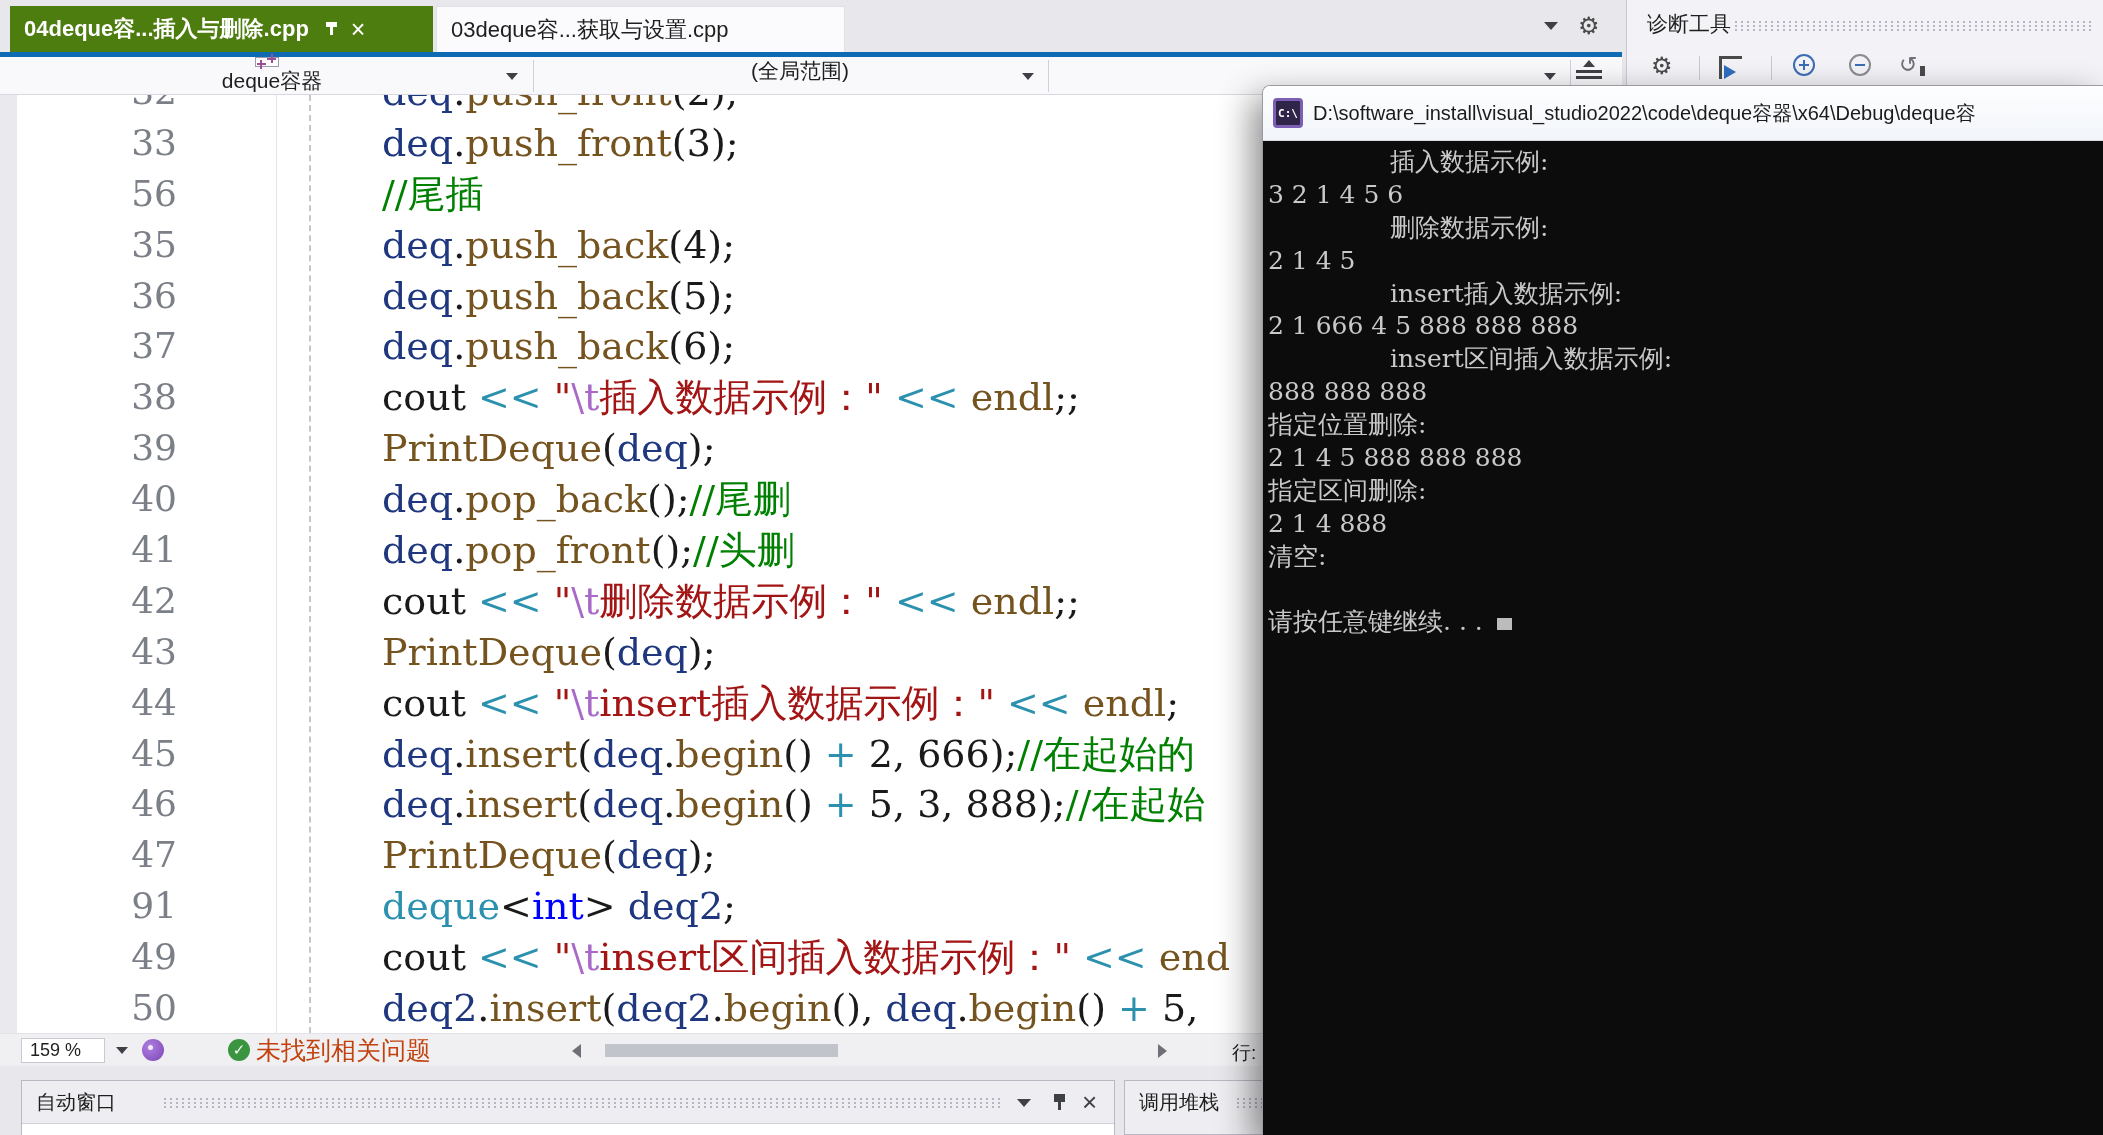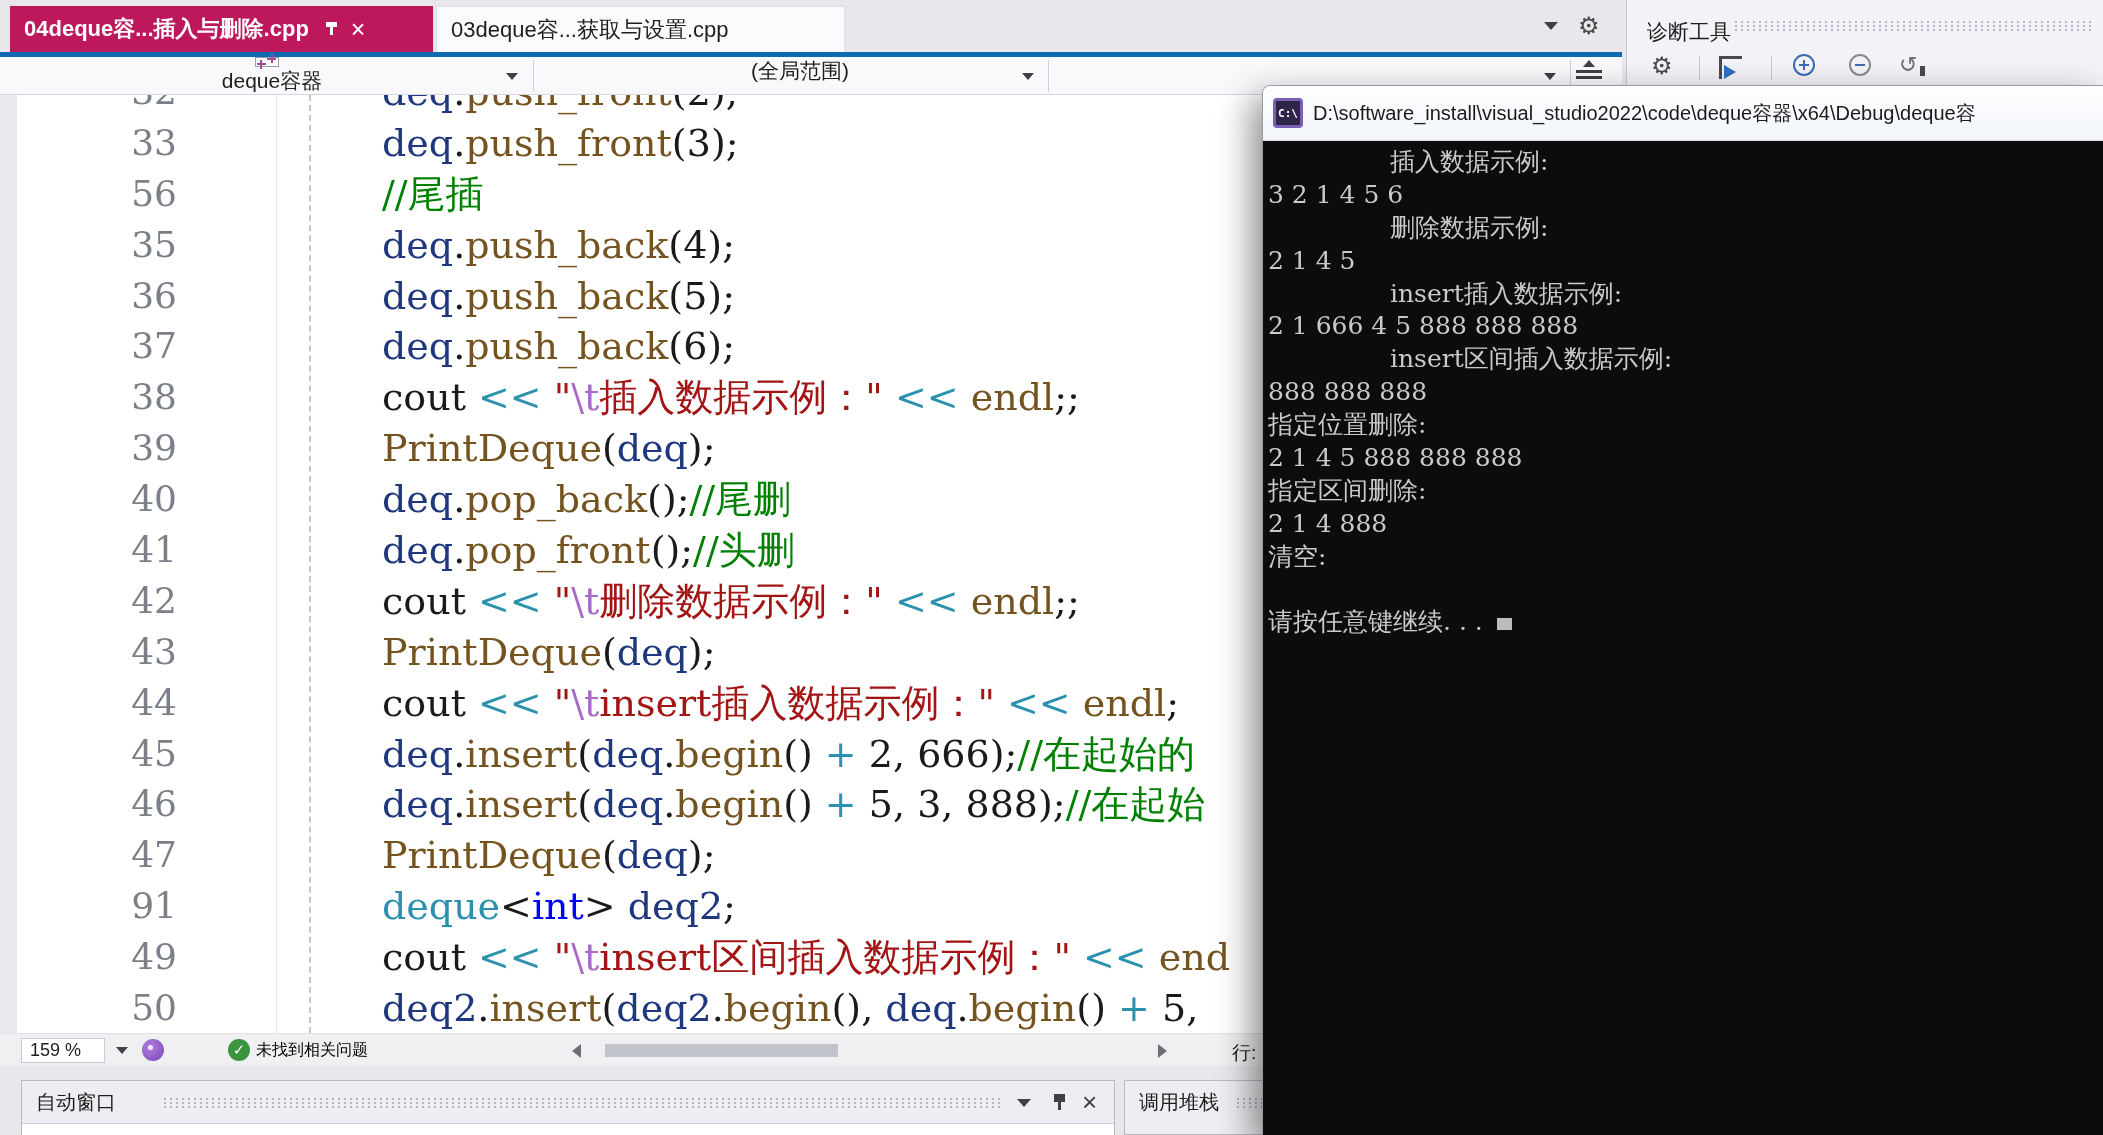--- a/index.html
+++ b/index.html
@@ -3,21 +3,21 @@
 <meta charset="utf-8">
 <style>
   html,body{margin:0;padding:0;}
   body{width:2103px;height:1135px;position:relative;overflow:hidden;background:#e8e8ec;
        font-family:"Liberation Sans",sans-serif;color:#1e1e1e;}
   .abs{position:absolute;}
 
   
   #tabstrip{left:0;top:0;width:1622px;height:52px;background:#e8e8ec;}
   .tab{top:6px;height:46px;display:flex;align-items:center;padding:0 14px;box-sizing:border-box;}
-  #tab-active{left:10px;width:423px;background:#be185d;color:#fff;}
+  #tab-active{left:10px;width:423px;background:#4d7c0f;color:#fff;}
   #tab-active .tab-label{font-size:22px;font-weight:bold;white-space:nowrap;}
   #tab-inactive{left:436px;width:409px;background:#fbfbfd;border:1px solid #e0e0e8;border-bottom:none;}
   #tab-inactive .tab-label{font-size:22px;color:#1e1e1e;white-space:nowrap;}
   #blue-line{left:0;top:52px;width:1622px;height:5px;background:#0e6ab2;}
   .pin-ico{width:16px;height:16px;position:relative;margin-left:14px;}
   .pin-ico::before{content:"";position:absolute;left:7px;top:3px;width:3px;height:11px;background:#fff;}
   .pin-ico::after{content:"";position:absolute;left:3px;top:1px;width:11px;height:5px;background:#fff;}
   .close-ico{margin-left:12px;font-size:25px;line-height:25px;color:#fff;}
   .tri-down{width:0;height:0;border-left:7px solid transparent;border-right:7px solid transparent;border-top:8px solid #3f3f46;}
   #well-arrow{left:1544px;top:22px;}
@@ -54,21 +54,21 @@
   .tk-o{color:#2b91af;} .tk-s{color:#a31515;} .tk-e{color:#a869c9;} .tk-c{color:#008000;}
   .tk-p{color:#1a1a1a;} .tk-n{color:#1a1a1a;}
 
   
   #statusbar{left:0;top:1033px;width:1622px;height:33px;background:#f0f0f3;border-top:1px solid #e2e2e8;box-sizing:border-box;}
   #zoom-box{left:21px;top:4px;width:84px;height:25px;background:#fff;border:1px solid #c9c9d4;box-sizing:border-box;font-size:18px;line-height:23px;padding-left:8px;}
   #zoom-arrow{left:116px;top:13px;border-left:6px solid transparent;border-right:6px solid transparent;border-top:7px solid #3f3f46;width:0;height:0;}
   #health-ico{left:142px;top:5px;width:22px;height:22px;border-radius:50%;background:radial-gradient(circle at 35% 35%, #b07fe0, #7a45b5);}
   #health-ico::after{content:"";position:absolute;left:6px;top:6px;width:5px;height:5px;border-radius:50%;background:#fff;opacity:.85;}
   #check-ico{left:228px;top:5px;width:22px;height:22px;border-radius:50%;background:#3a9440;color:#fff;font-size:15px;line-height:22px;text-align:center;}
-  #health-text{left:256px;top:6px;font-size:16px;color:#000000;}
+  #health-text{left:256px;top:0;font-size:25px;color:#c2410c;}
   .h-arrow{top:10px;width:0;height:0;border-top:7px solid transparent;border-bottom:7px solid transparent;}
   #hs-left{left:572px;border-right:9px solid #6f6f78;}
   #hs-right{left:1158px;border-left:9px solid #6f6f78;}
   #hs-thumb{left:605px;top:10px;width:233px;height:13px;background:#c2c4cb;}
   #line-label{left:1232px;top:6px;font-size:19px;color:#1e1e1e;}
 
   
   #bottom-gap{left:0;top:1066px;width:2103px;height:14px;background:#e8e8ec;}
   .panel{border:1px solid #b9b9c4;box-sizing:border-box;background:#fff;}
   #autos-panel{left:21px;top:1080px;width:1094px;height:55px;}
@@ -79,21 +79,21 @@
   #autos-arrow{position:absolute;left:995px;top:18px;border-left:7px solid transparent;border-right:7px solid transparent;border-top:8px solid #3f3f46;width:0;height:0;}
   .pin-dark{position:absolute;left:1030px;top:11px;width:16px;height:18px;}
   .pin-dark::before{content:"";position:absolute;left:6px;top:10px;width:3px;height:8px;background:#3f3f46;}
   .pin-dark::after{content:"";position:absolute;left:2px;top:2px;width:11px;height:8px;background:#3f3f46;}
   #autos-close{position:absolute;left:1060px;top:6px;font-size:26px;color:#3f3f46;}
   #callstack-panel{left:1124px;top:1080px;width:979px;height:55px;background:#eeeef2;border:1px solid #b9b9c4;box-sizing:border-box;}
   #cs-dots{position:absolute;left:110px;right:10px;top:16px;height:12px;}
 
   
   #diag-panel{left:1626px;top:0;width:477px;height:1135px;background:#f3f3f7;border-left:1px solid #c9c9d4;box-sizing:border-box;}
-  #diag-title{position:absolute;left:20px;top:10px;font-size:21px;color:#1e1e1e;margin-top:8px;}
+  #diag-title{position:absolute;left:20px;top:10px;font-size:21px;color:#1e1e1e;}
   #diag-dots{position:absolute;left:106px;right:8px;top:20px;height:12px;}
   .diag-sep{position:absolute;top:56px;width:1px;height:24px;background:#c9c9d4;}
   #diag-gear{position:absolute;left:24px;top:54px;}
   #diag-shot{position:absolute;left:92px;top:56px;width:20px;height:20px;border-top:3px solid #4a4a4a;border-left:3px solid #4a4a4a;}
   #diag-shot::after{content:"";position:absolute;left:2px;top:6px;width:0;height:0;border-top:7px solid transparent;border-bottom:7px solid transparent;border-left:12px solid #2f6fbe;}
   .zoom-circle{position:absolute;top:54px;width:22px;height:22px;border-radius:50%;box-sizing:border-box;}
   #diag-zoomin{left:166px;border:2px solid #3a6db4;}
   #diag-zoomin::before{content:"";position:absolute;left:4px;top:8px;width:10px;height:2px;background:#3a6db4;}
   #diag-zoomin::after{content:"";position:absolute;left:8px;top:4px;width:2px;height:10px;background:#3a6db4;}
   #diag-zoomout{left:222px;border:2px solid #8a8a92;}

